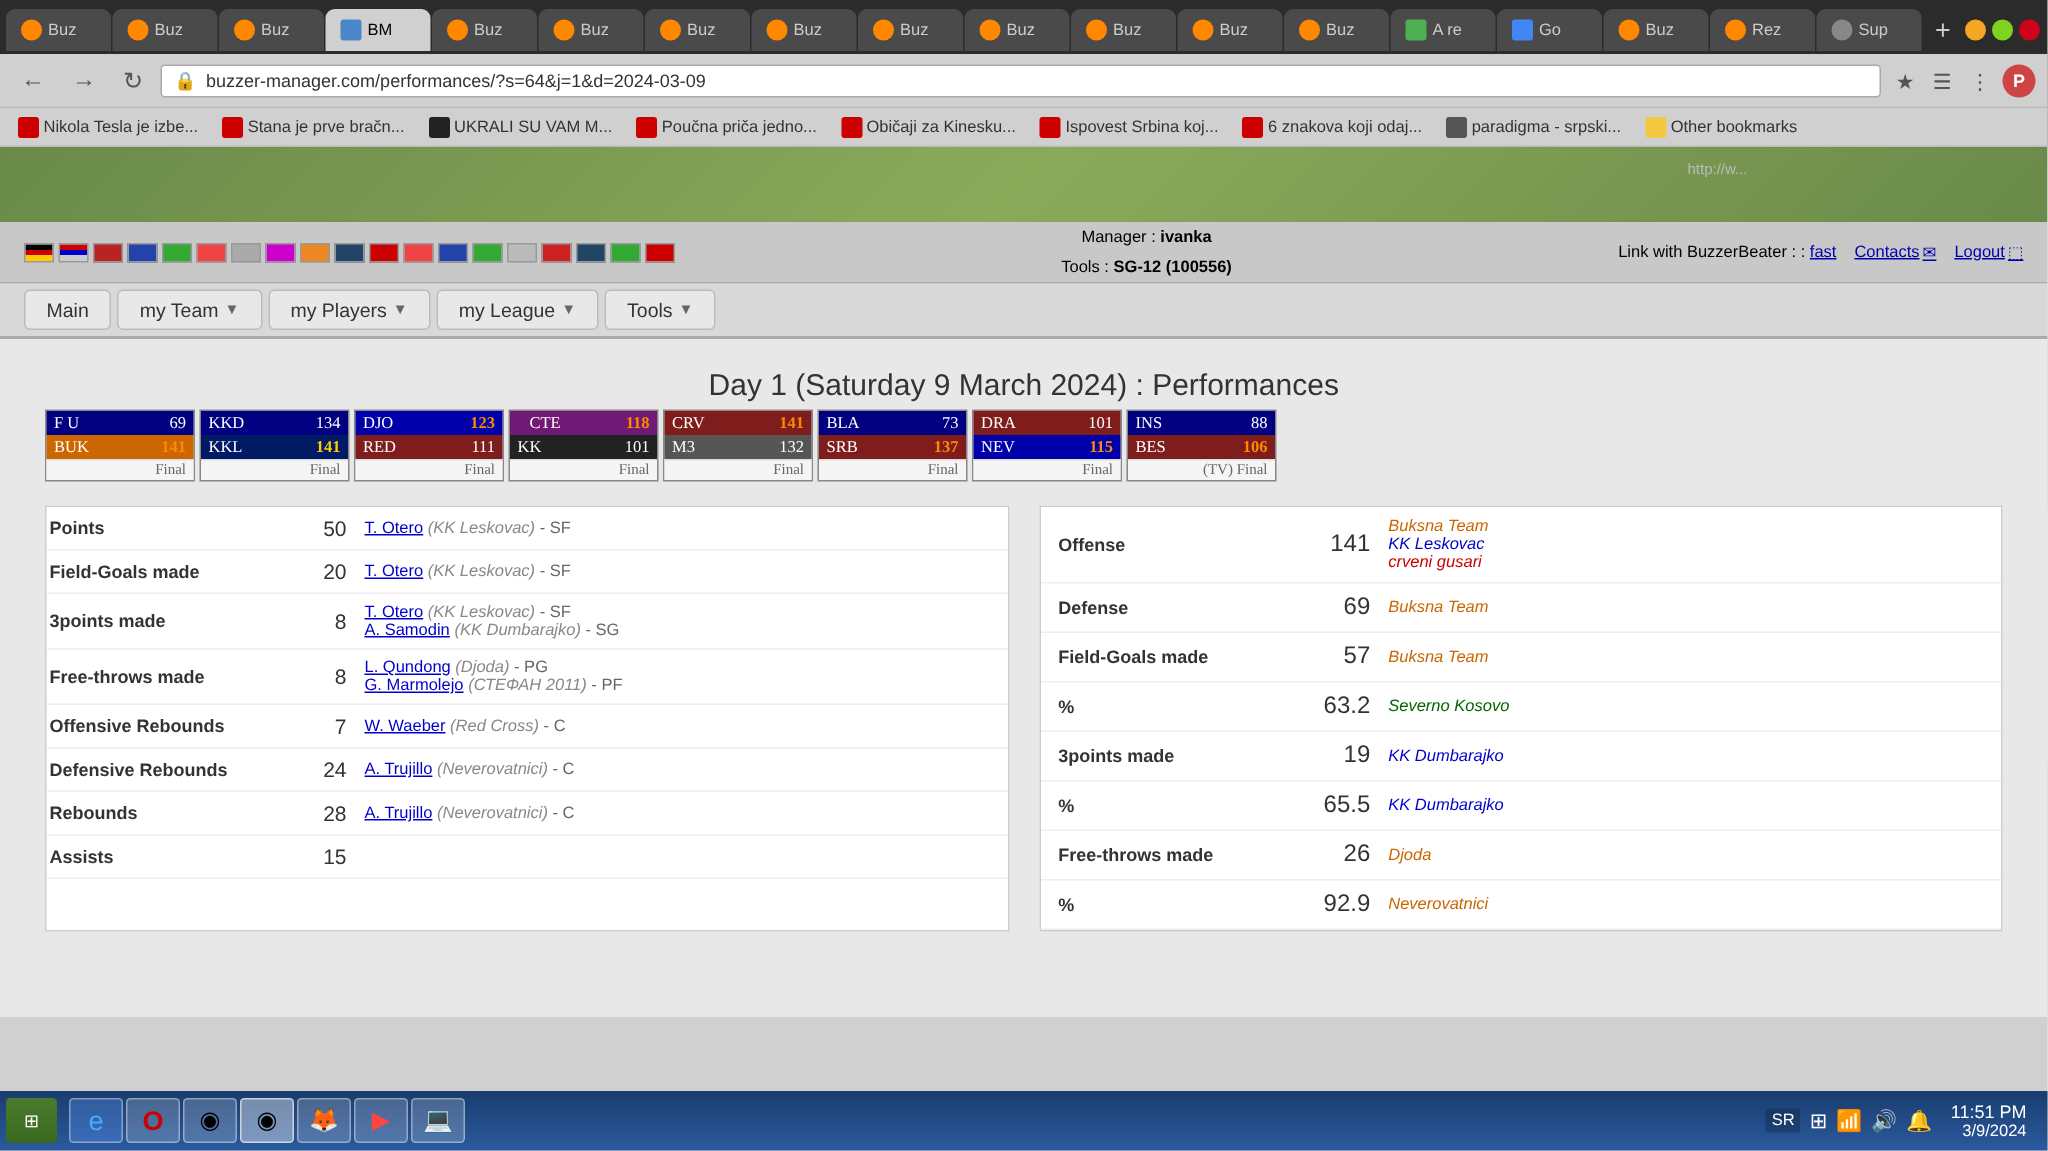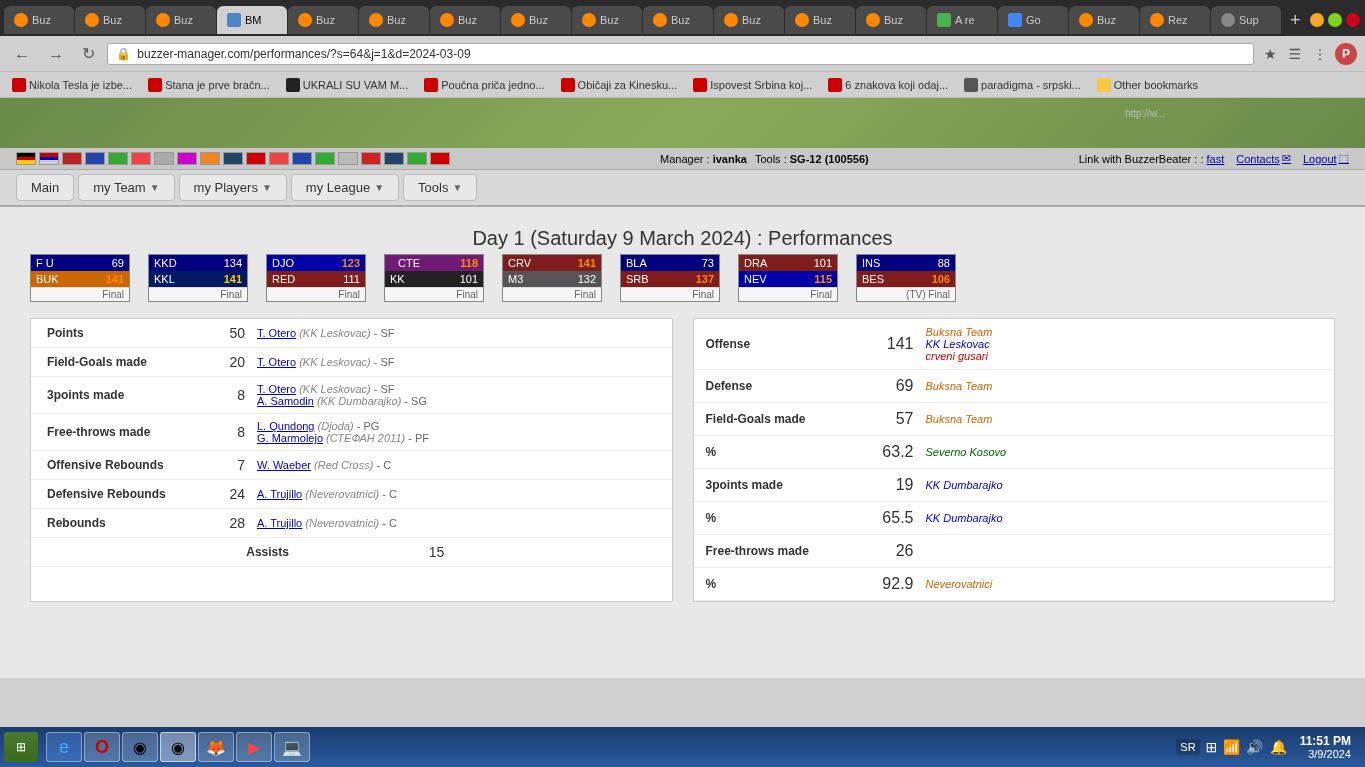--- a/index.html
+++ b/index.html
@@ -51,21 +51,21 @@
     .nav-arrow { font-size: 10px; color: #666; }
 
     
     .main-content { padding: 20px 30px; background: #e8e8e8; }
     .page-title { font-size: 20px; color: #333; margin-bottom: 4px; font-weight: normal; text-align: center; }
 
     
     .stats-container { display: flex; gap: 20px; }
     .stats-left { flex: 1; background: white; border: 1px solid #ccc; padding: 0; }
     .stats-right { flex: 1; background: white; border: 1px solid #ccc; padding: 0; }
-    .stats-row { display: flex; align-items: center; padding: 6px 16px; border-bottom: 1px solid #eee; justify-content: center; }
+    .stats-row { display: flex; align-items: center; padding: 6px 2px; border-bottom: 1px solid #eee; }
     .stats-label { flex: 0 0 160px; font-weight: bold; font-size: 12px; color: #333; }
     .stats-value { flex: 0 0 50px; font-size: 14px; color: #333; text-align: right; padding-right: 12px; }
     .stats-player { font-size: 11px; color: #666; flex: 1; }
 
     .stats-right-row { display: flex; align-items: center; padding: 7px 12px; border-bottom: 1px solid #eee; }
     .stats-right-label { flex: 0 0 160px; font-weight: bold; font-size: 12px; color: #333; }
     .stats-right-value { flex: 0 0 60px; font-size: 16px; color: #333; text-align: right; padding-right: 12px; }
     .stats-right-team { font-size: 11px; flex: 1; }
     .team-orange { color: #cc6600; font-style: italic; }
     .team-blue { color: #0000cc; font-style: italic; }
@@ -76,24 +76,24 @@
     .taskbar { background: linear-gradient(to bottom, #1a3c6e, #2a5a9e); height: 40px; display: flex; align-items: center; position: fixed; bottom: 0; width: 1365px; z-index: 100; }
     .start-btn { background: linear-gradient(to bottom, #4a7a2e, #3a6a1e); color: white; border: none; padding: 4px 12px; margin: 4px; border-radius: 3px; font-size: 12px; cursor: pointer; display: flex; align-items: center; gap: 4px; height: 30px; }
     .taskbar-apps { display: flex; gap: 2px; padding: 0 4px; }
     .taskbar-app { background: rgba(255,255,255,0.2); border: 1px solid rgba(255,255,255,0.4); border-radius: 3px; width: 36px; height: 30px; display: flex; align-items: center; justify-content: center; cursor: pointer; }
     .taskbar-active { background: rgba(255,255,255,0.4); border: 1px solid rgba(255,255,255,0.6); }
     .taskbar-right { margin-left: auto; display: flex; align-items: center; gap: 4px; padding: 0 8px; }
     .taskbar-lang { color: white; font-size: 11px; background: rgba(0,0,0,0.2); padding: 2px 4px; border-radius: 2px; }
     .taskbar-icons { display: flex; gap: 2px; }
     .taskbar-icon-btn { color: white; font-size: 14px; padding: 2px; cursor: pointer; }
     .taskbar-time { color: white; font-size: 11px; text-align: right; padding: 2px 6px; }
-    .taskbar-time div:first-child { font-size: 12px; font-weight: bold; }
-
-    
-    .game-score-wrapper { display: flex; gap: 18px; margin-bottom: 16px; }
+    .taskbar-time div:first-child { font-size: 12px; font-weight: normal; }
+
+    
+    .game-score-wrapper { display: flex; gap: 3px; margin-bottom: 16px; font-family: Liberation Serif, serif; }
     .game-block { border: 1px solid #888; min-width: 100px; }
     .gb-row { display: flex; justify-content: space-between; align-items: center; padding: 2px 5px; font-size: 11px; }
     .gb-final { background: #f5f5f5; text-align: right; font-size: 10px; padding: 1px 5px; color: #666; border-top: 1px solid #ddd; }
     .gb-blue { background: #000080; color: white; }
     .gb-red { background: #7f1d1d; color: white; }
     .gb-orange { background: #cc6600; color: white; }
     .gb-darkblue { background: #0000aa; color: white; }
     .gb-navy { background: #001a66; color: white; }
     .gb-black { background: #222; color: white; }
     .gb-teal { background: #701a75; color: white; padding-left: 13px; }
@@ -214,21 +214,21 @@
       <span style="width:20px;height:13px;display:inline-block;border:1px solid #999;background:#c00;"></span>
       <span style="width:20px;height:13px;display:inline-block;border:1px solid #999;background:#e44;"></span>
       <span style="width:20px;height:13px;display:inline-block;border:1px solid #999;background:#24a;"></span>
       <span style="width:20px;height:13px;display:inline-block;border:1px solid #999;background:#3a3;"></span>
       <span style="width:20px;height:13px;display:inline-block;border:1px solid #999;background:#bbb;"></span>
       <span style="width:20px;height:13px;display:inline-block;border:1px solid #999;background:#c22;"></span>
       <span style="width:20px;height:13px;display:inline-block;border:1px solid #999;background:#246;"></span>
       <span style="width:20px;height:13px;display:inline-block;border:1px solid #999;background:#3a3;"></span>
       <span style="width:20px;height:13px;display:inline-block;border:1px solid #999;background:#c00;"></span>
     </div>
-    <div style="display:flex; align-items:center; gap:8px;">
+    <div style="display:flex; align-items:center; gap:8px;flex-direction:column;">
       <span><span>Manager :</span> <strong>ivanka</strong></span>
       <span><span>Tools :</span> <strong>SG-12 (100556)</strong></span>
     </div>
     <div style="display:flex; align-items:center; gap:12px;">
       <span><span>Link with BuzzerBeater :</span> : <a href="#" style="color:#00a;">fast</a></span>
       <a href="#" style="color:#00a; display:flex; align-items:center; gap:2px;"><span>Contacts</span> ✉</a>
       <a href="#" style="color:#00a; display:flex; align-items:center; gap:2px;"><span>Logout</span> ⬚</a>
     </div>
   </div>
 
@@ -448,20 +448,23 @@
         <div class="stats-right-row">
           <span class="stats-right-label">%</span>
           <span class="stats-right-value">65.5</span>
           <span class="stats-right-team">
             <span class="team-blue">KK Dumbarajko</span>
           </span>
         </div>
         <div class="stats-right-row">
           <span class="stats-right-label">Free-throws made</span>
           <span class="stats-right-value">26</span>
+          <span class="stats-right-team">
+            <span class="team-orange">Djoda</span>
+          </span>
         </div>
         <div class="stats-right-row">
           <span class="stats-right-label">%</span>
           <span class="stats-right-value">92.9</span>
           <span class="stats-right-team">
             <span class="team-orange">Neverovatnici</span>
           </span>
         </div>
       </div>
     </div>

